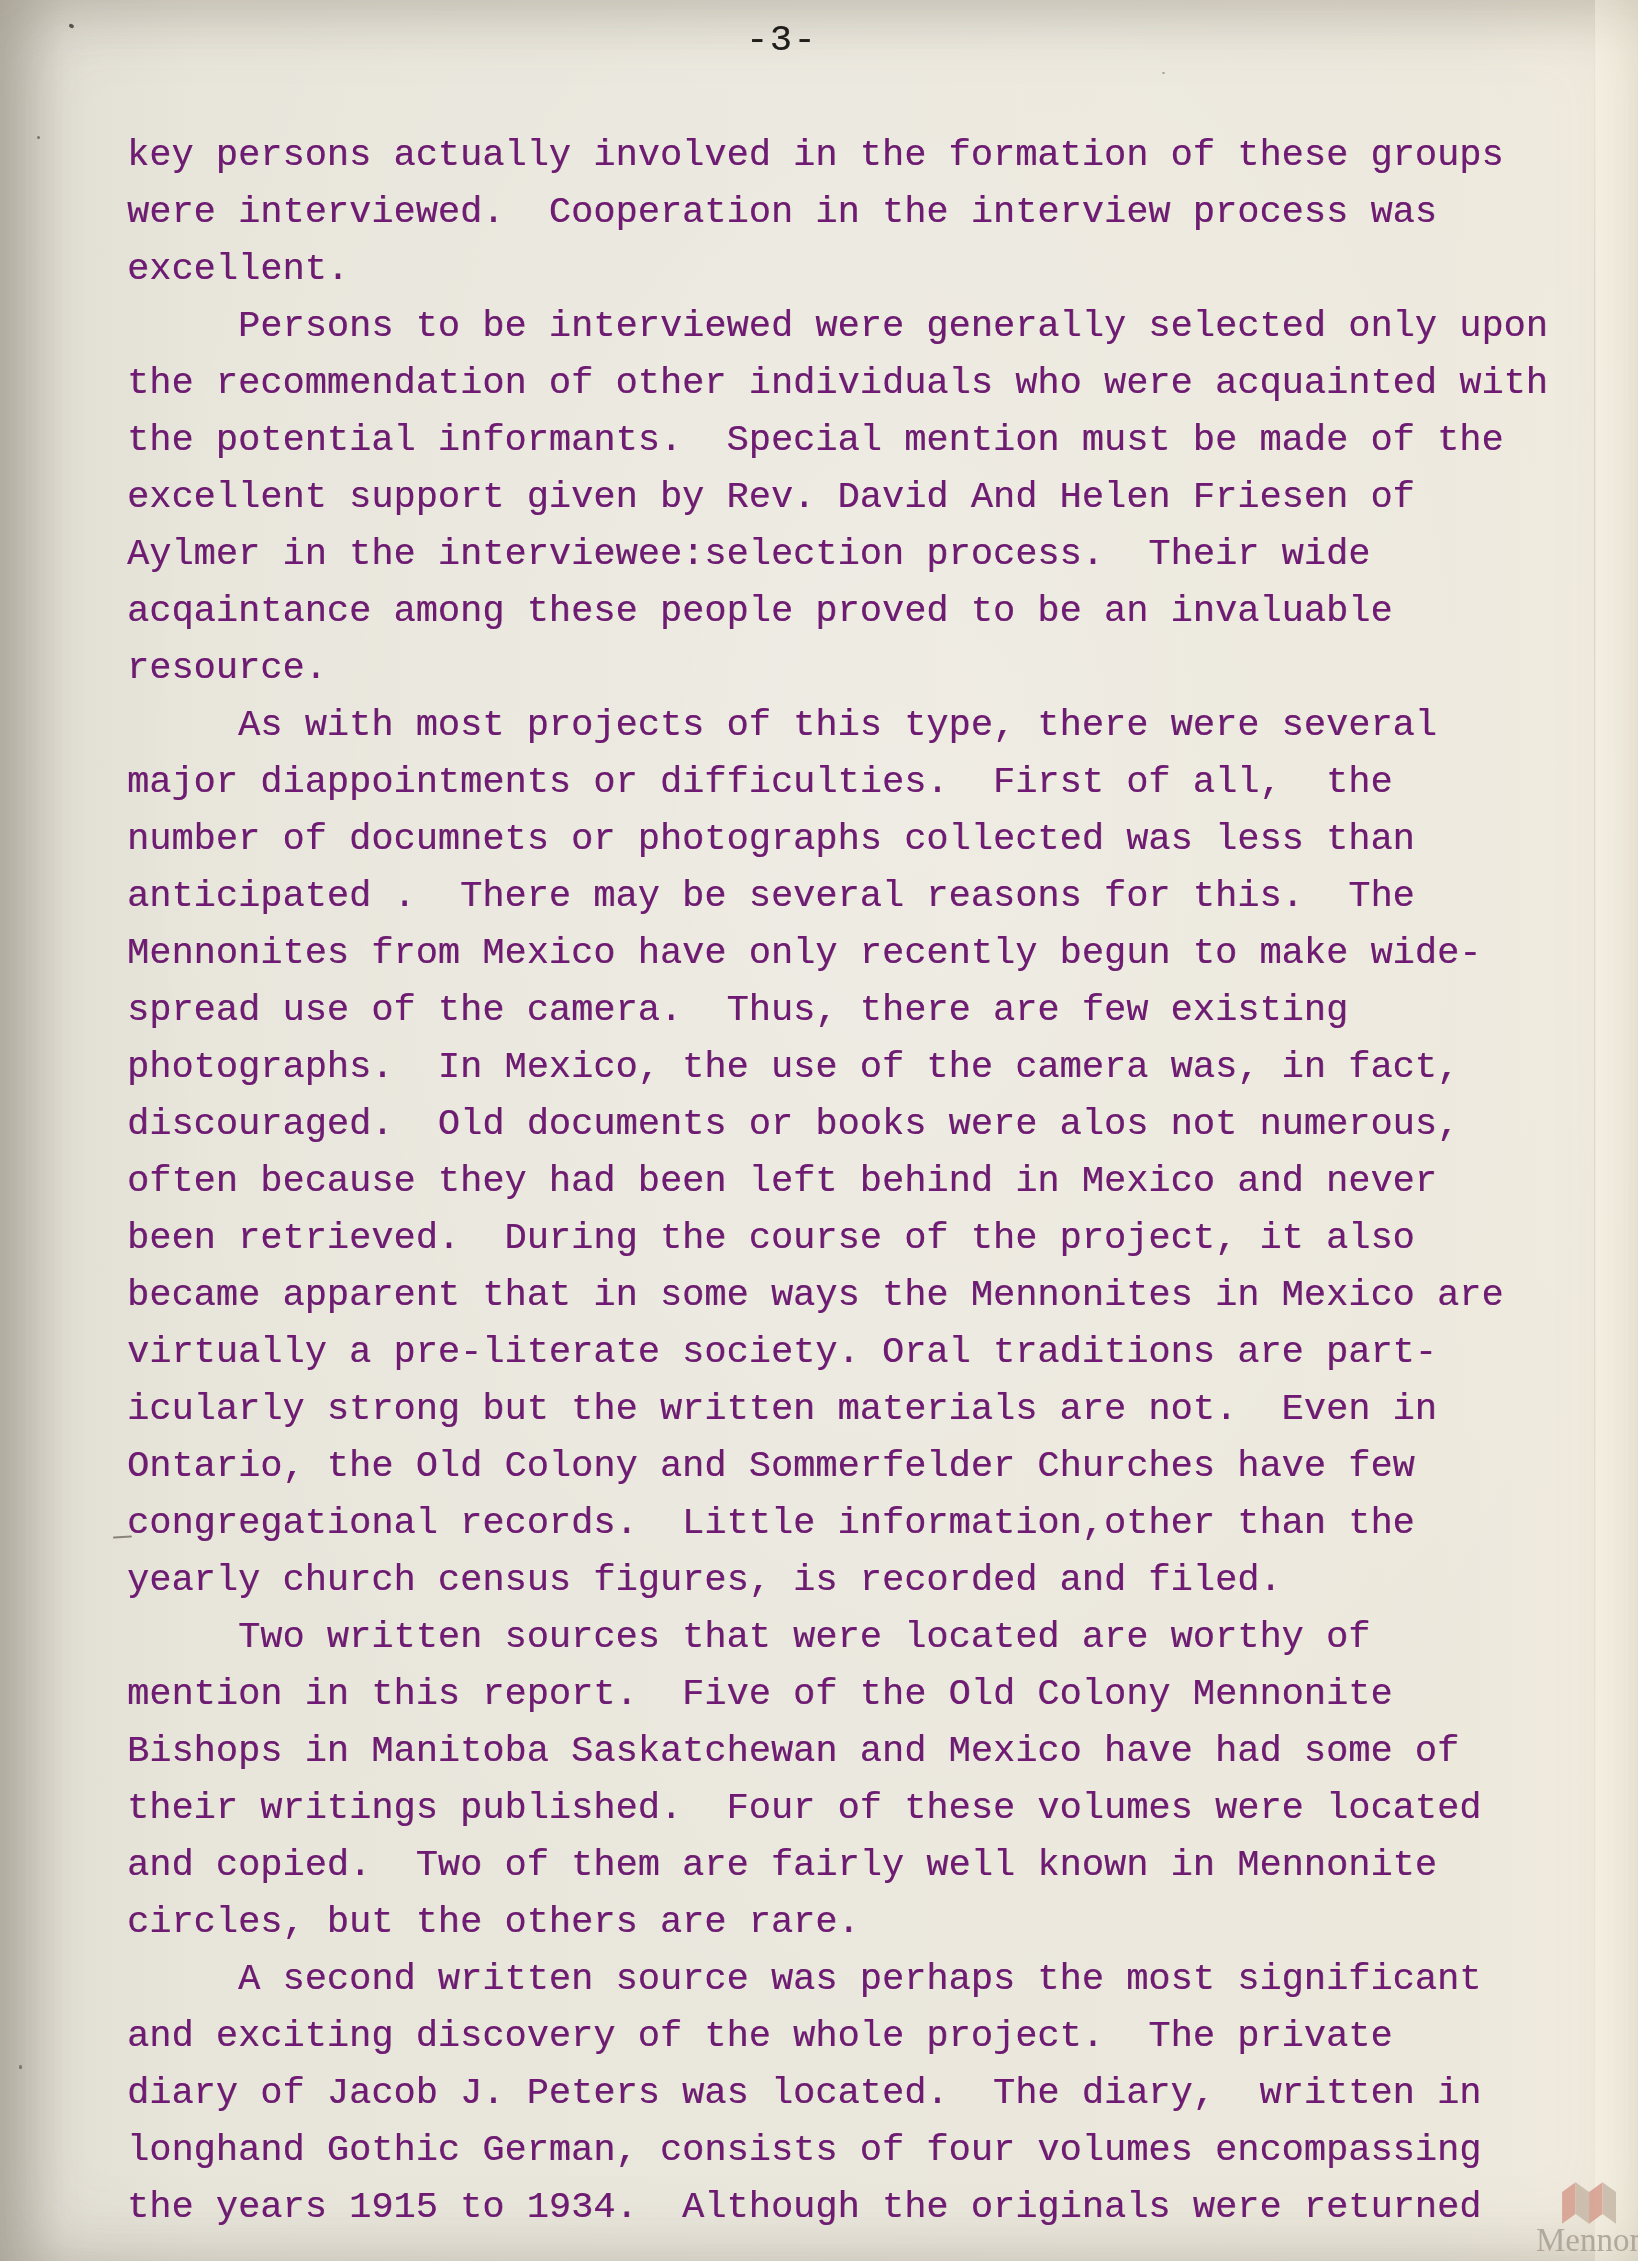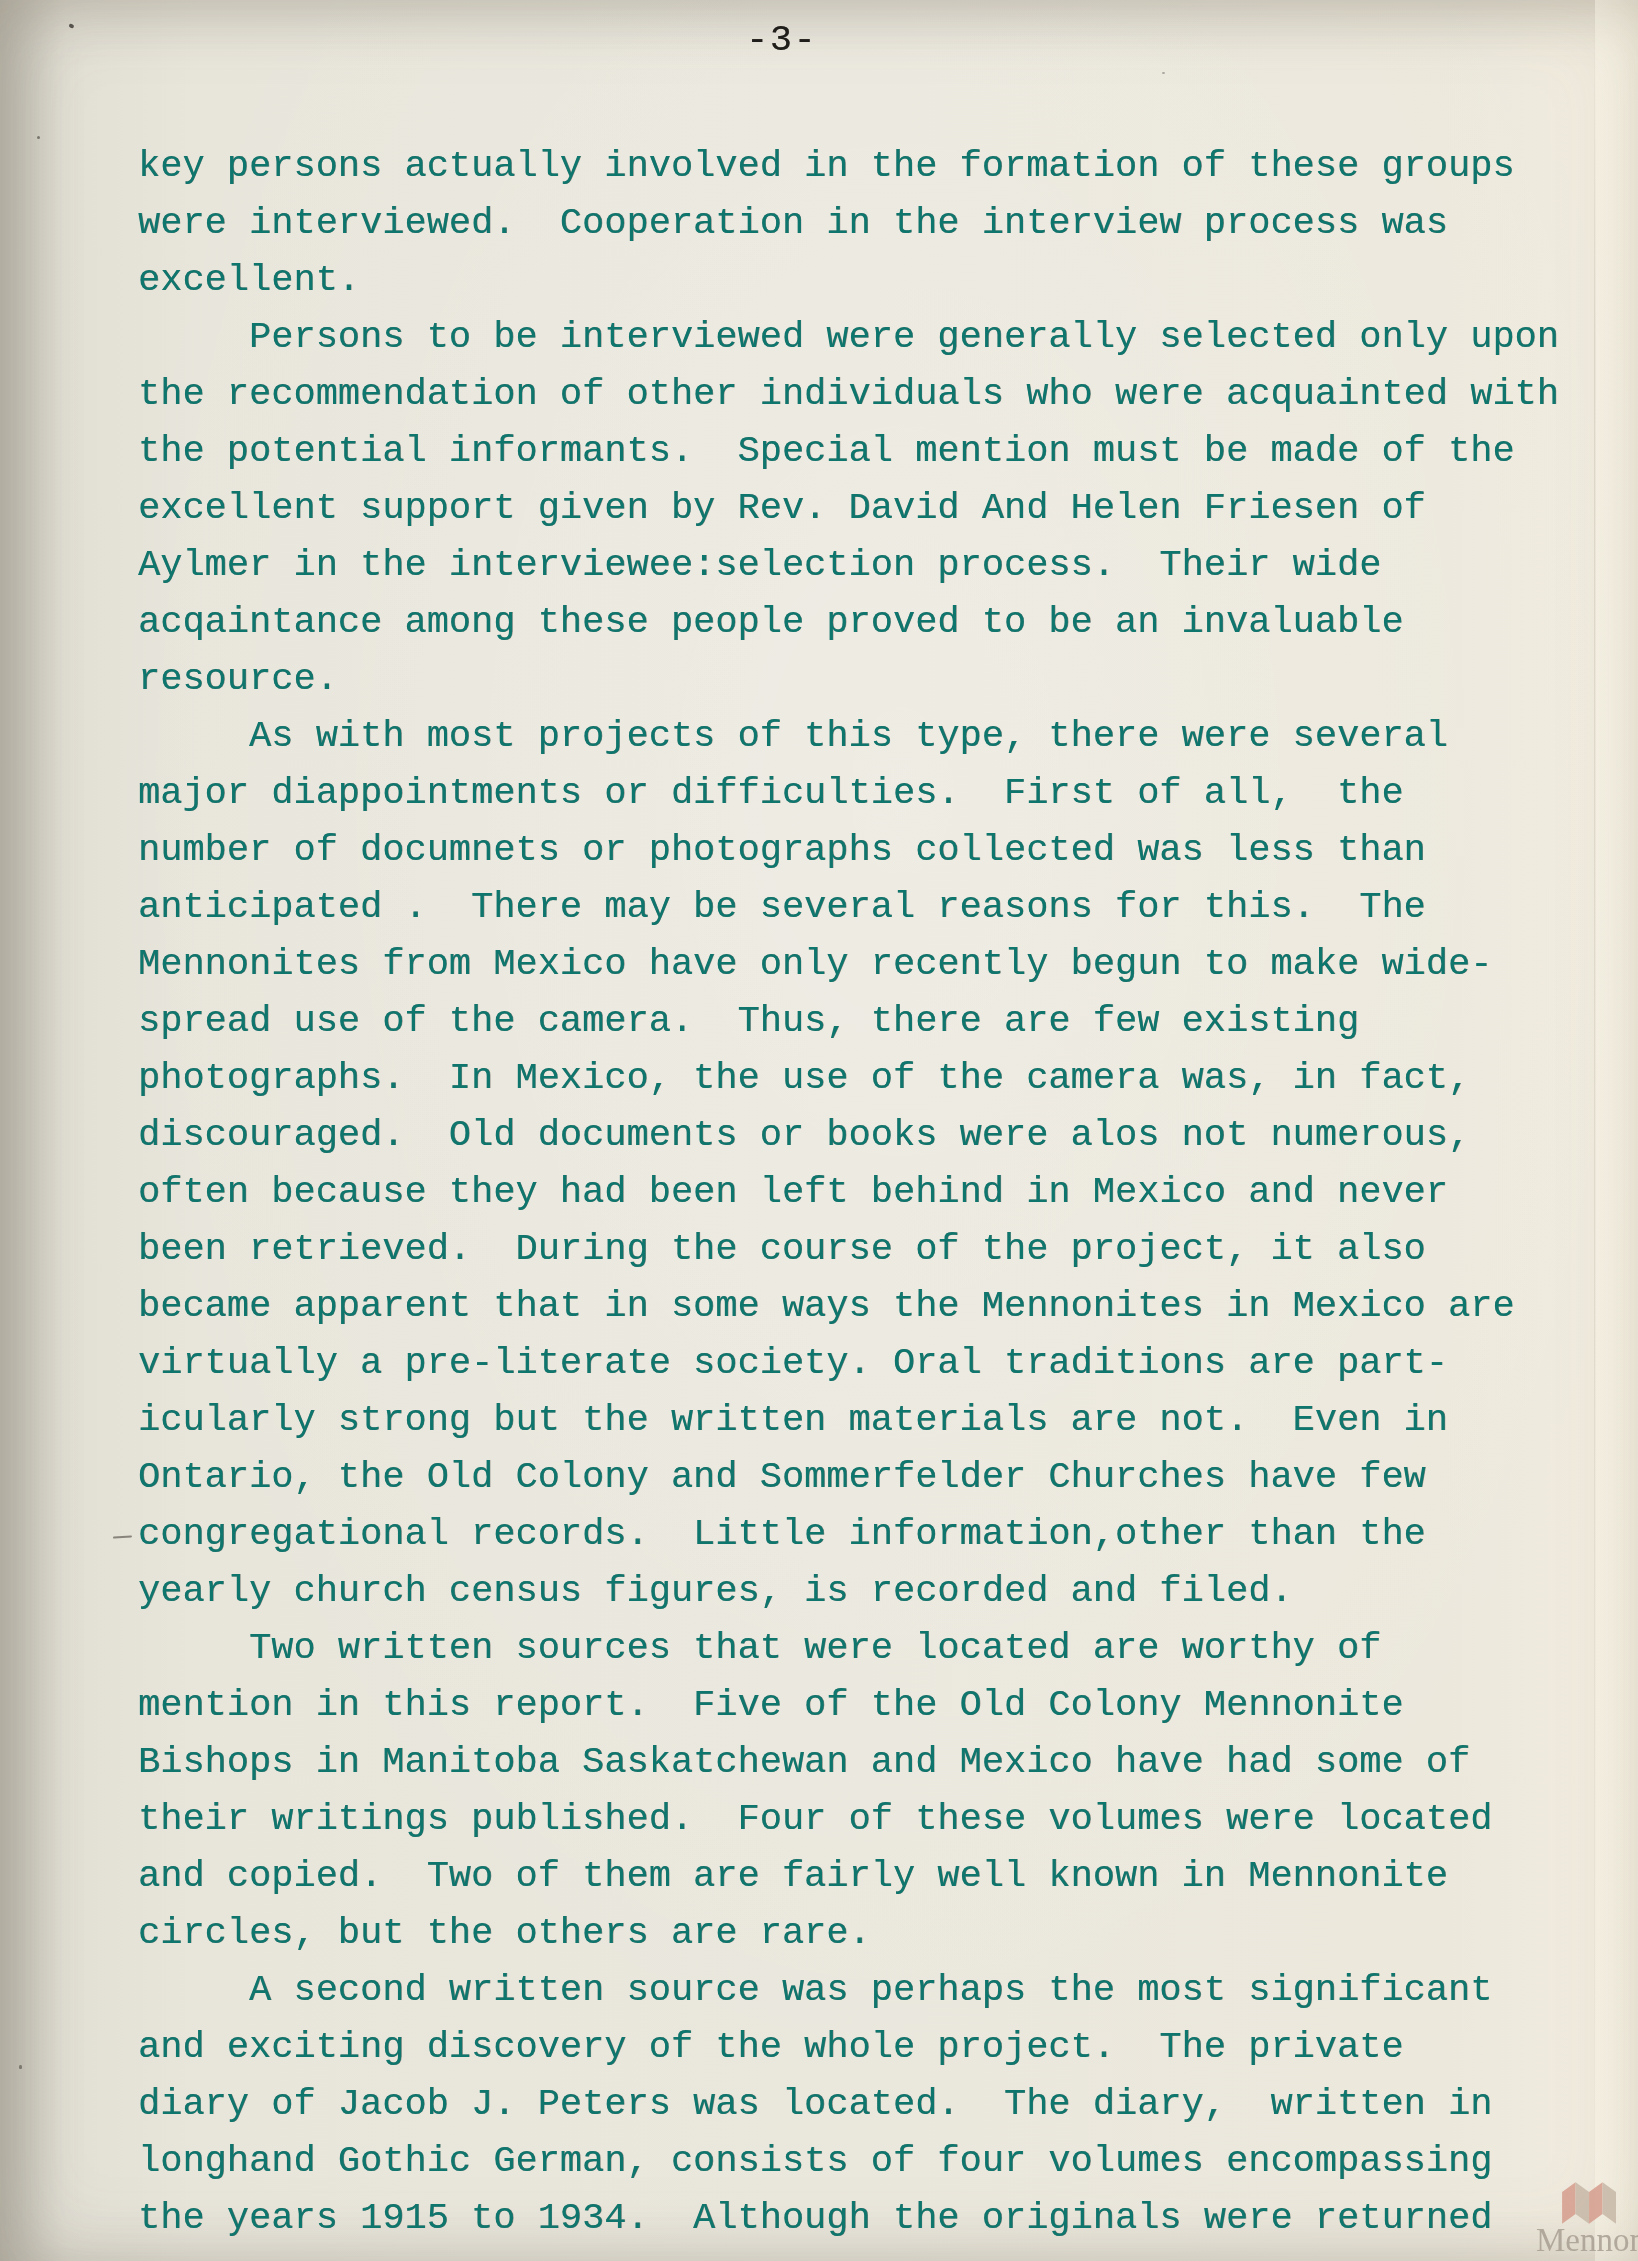--- a/index.html
+++ b/index.html
@@ -31,26 +31,26 @@
     letter-spacing: 1.5px;
     color: #201e1a;
     text-shadow: 0.4px 0.4px 0.4px rgba(32,30,26,0.55);
     white-space: pre;
   }
 
   .typewriter {
     position: absolute;
     left: 127px;
     top: 127px;
-    margin: 11px;
+    margin: 0;
     font-family: "Liberation Mono", "DejaVu Sans Mono", monospace;
     font-size: 37px;
     line-height: 57px;
     white-space: pre;
-    color: #0f766e;
+    color: #701a75;
     text-shadow: 0.4px 0.4px 0.5px rgba(38,35,30,0.50);
   }
 
   
   .edge-crease {
     position: absolute;
     left: 1594px;
     top: 0;
     width: 1.5px;
     height: 2261px;

